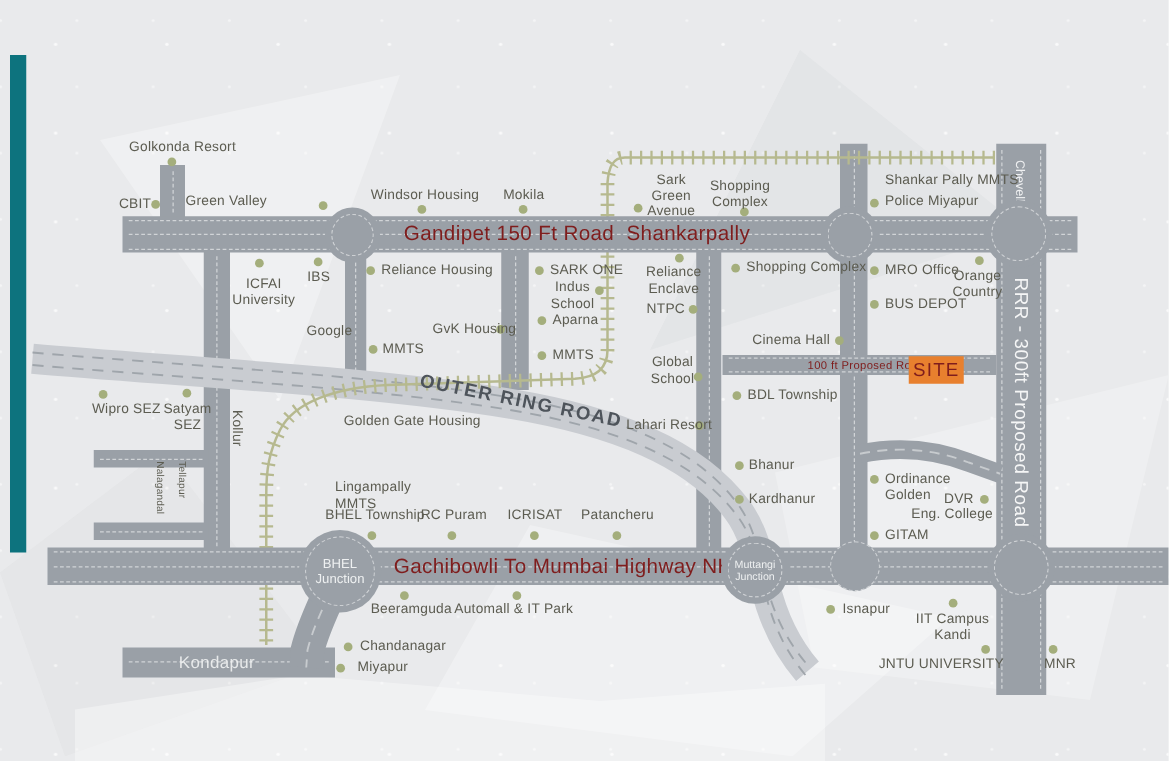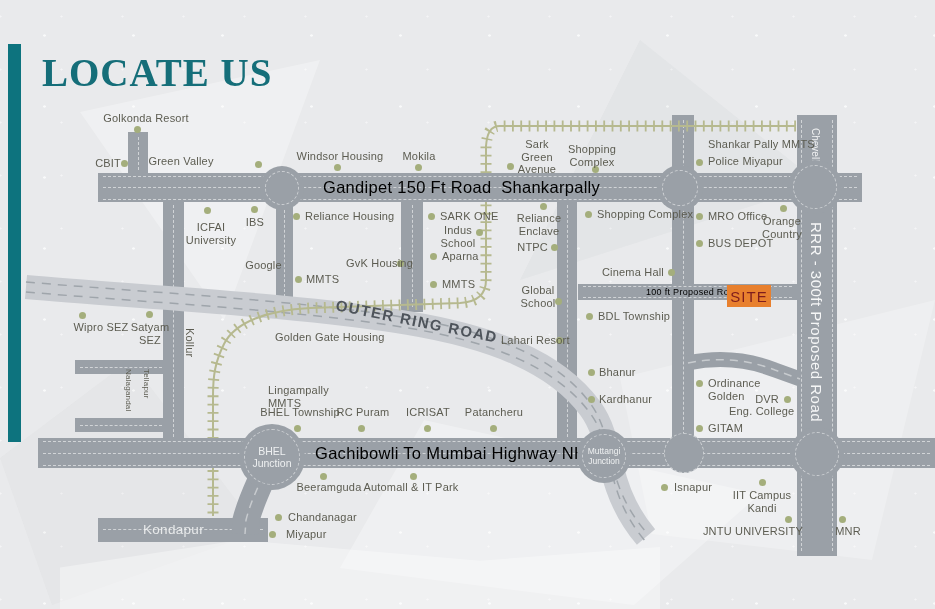--- a/index.html
+++ b/index.html
@@ -7,21 +7,21 @@
     font-family:"Liberation Sans",sans-serif;
     background:
       radial-gradient(rgba(255,255,255,.75) 1px, transparent 1.8px) 0 0 / 89px 71px,
       radial-gradient(rgba(255,255,255,.5) .8px, transparent 1.5px) 31px 43px / 61px 53px,
       #e9eaec;}
   .poly{position:absolute;pointer-events:none;}
   
   .road{position:absolute;background:#9aa0a7;}
   .hdash{position:absolute;left:5px;right:5px;height:0;border-top:1.6px dashed rgba(255,255,255,.55);}
   .vdash{position:absolute;top:5px;bottom:5px;width:0;border-left:1.6px dashed rgba(255,255,255,.55);}
-  .road-text{position:absolute;color:#000000;white-space:pre;font-weight:500;letter-spacing:.3px;}
+  .road-text{position:absolute;color:#7f1d1d;white-space:pre;font-weight:500;letter-spacing:.3px;}
   
   .rb{position:absolute;background:#9aa0a7;border-radius:50%;}
   .rb-ring{position:absolute;inset:5px;border:1.6px dashed rgba(255,255,255,.5);border-radius:50%;}
   .rb-label{position:absolute;inset:0;display:flex;flex-direction:column;align-items:center;justify-content:center;color:#eef0f1;text-align:center;}
   .rb-label span{display:block;}
   
   .place{position:absolute;color:#5c5c51;font-size:11px;line-height:12.5px;letter-spacing:.2px;white-space:nowrap;}
   .place.a-center{transform:translateX(-50%);text-align:center;}
   .place.a-right{transform:translateX(-100%);text-align:right;}
   .place.vert{writing-mode:vertical-rl;}
@@ -368,15 +368,14 @@
       </div>
       <div class="dot" style="left: 838.5px; top: 515.5px;"></div>
       <div class="place a-center" style="left: 848px; top: 525px;">
         <div>MNR</div>
       </div>
     </div>
 
   <div id="site-marker">SITE</div>
 
   <div id="title-bar"></div>
-  <h1 id="page-title">LOCATE US</h1>
 
 </div>
 
 </body></html>

